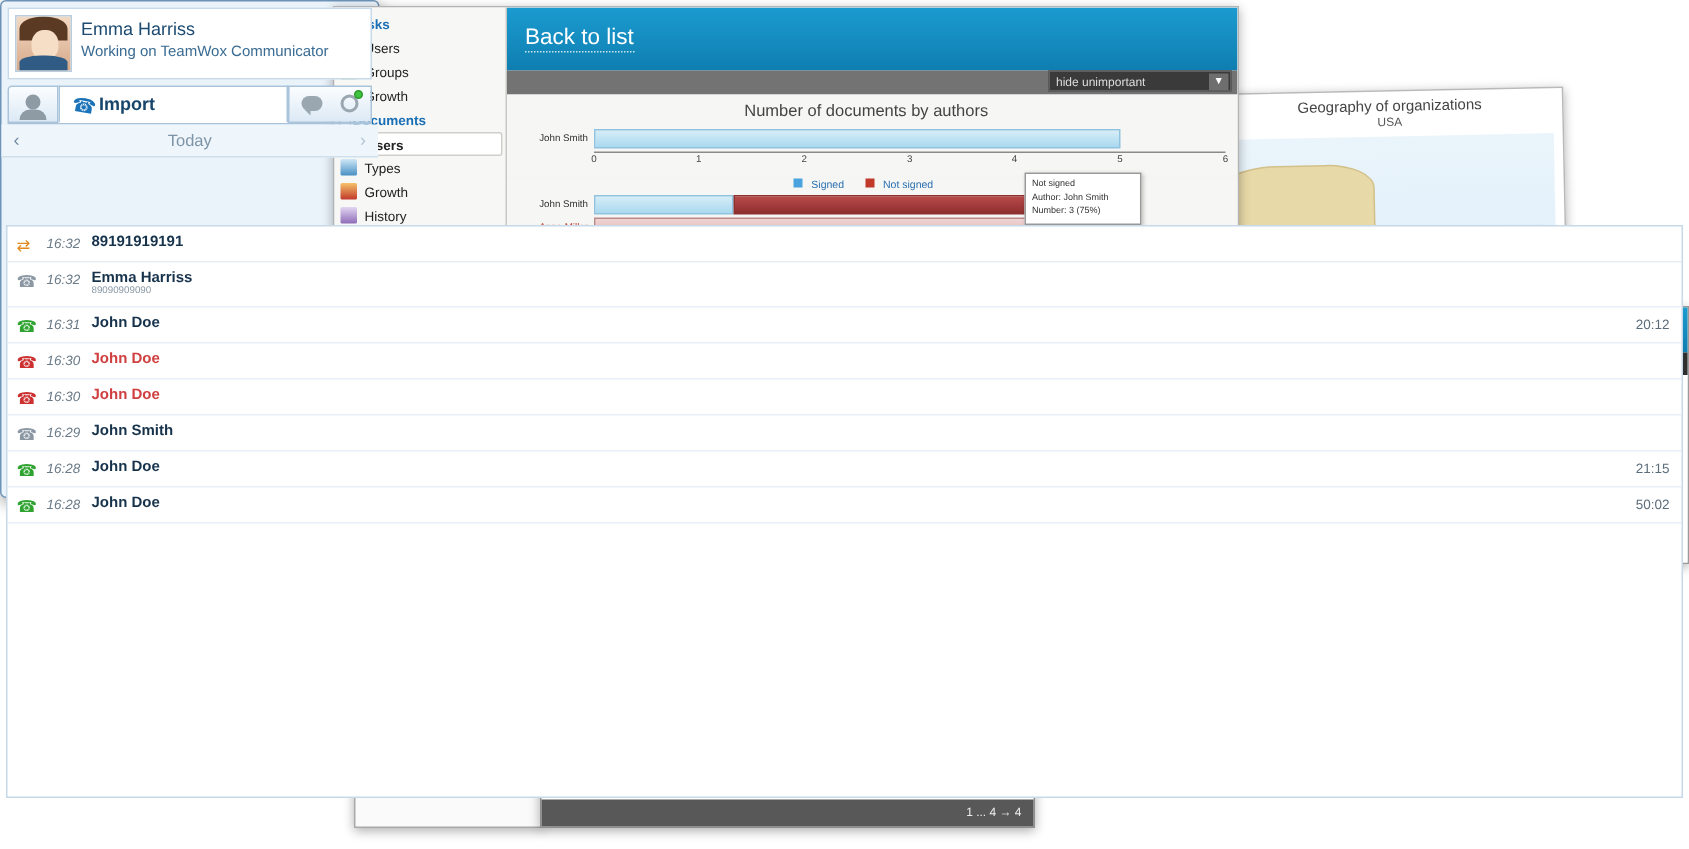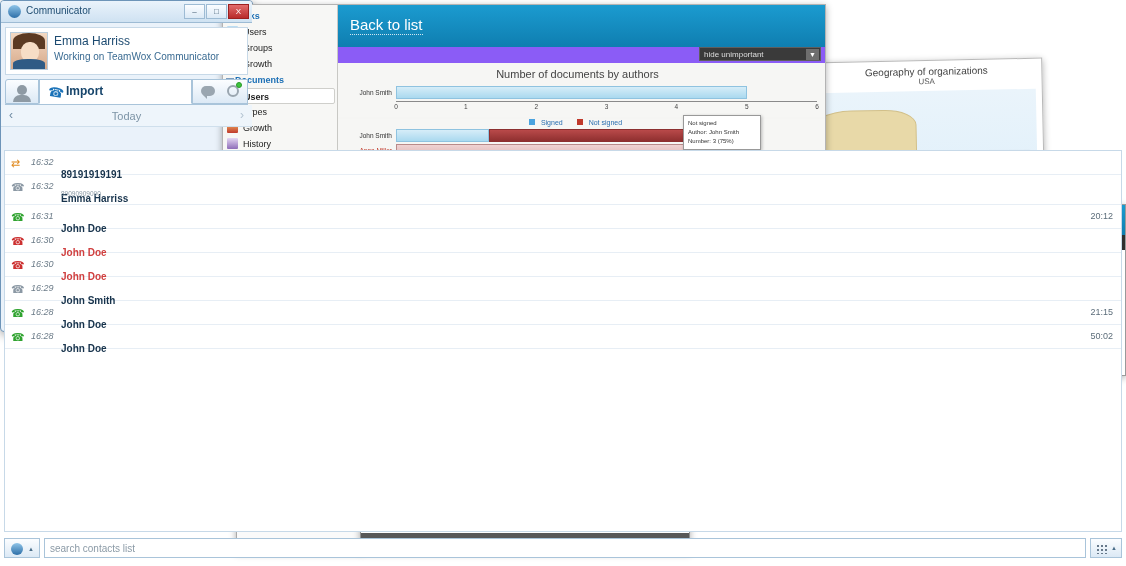--- a/index.html
+++ b/index.html
@@ -48,21 +48,21 @@
               font-size:15px; border-bottom:1px dotted rgba(255,255,255,.8);
               padding-bottom:1px; }
   .docs-bread { height:18px; background:#2f2f2f; color:#fff; font-size:8.5px;
                 font-weight:bold; line-height:18px; padding-left:6px;
                 position:relative; }
   .docs-bread .bic{ display:inline-block; width:9px; height:9px; margin:0 3px -1px 2px;
                 background:linear-gradient(#cfe8f7,#4a90c4); border-radius:1px;}
   .helpbtn { position:absolute; right:4px; top:2px; width:14px; height:14px;
              background:#6d6d6d; border:1px solid #8d8d8d; color:#fff;
              font-size:9px; text-align:center; line-height:13px; border-radius:2px;}
-  .selbar { height:16px; background:#8b5cf6; position:relative; }
+  .selbar { height:16px; background:#737373; position:relative; }
   .hideun { position:absolute; right:4px; top:0px; width:122px; height:14px;
             background:#3a3a3a; border:1px solid #5e5e5e; color:#ddd;
             font-size:8px; line-height:13px; padding-left:4px; }
   .hideun .arr { position:absolute; right:1px; top:1px; width:13px; height:11px;
             background:#6e6e6e; color:#fff; font-size:7px; text-align:center; line-height:11px;}
 
   .chart-area { background:#f6f6f4; position:relative; }
   .chart-title { text-align:center; font-size:11px; color:#444; padding-top:5px;}
   .legend { text-align:center; font-size:7px; margin-top:1px;}
   .legend span{ margin:0 4px; color:#2a6fb0;}
@@ -287,21 +287,21 @@
   .cm-today{ height:22px; background:#eef5fb; border-bottom:1px solid #cfdfec;
              position:relative; }
   .cm-today .lbl{ text-align:center; line-height:22px; font-size:11px; color:#7d94a6;}
   .cm-today .lt{ position:absolute; left:8px; top:3px; color:#6d8aa2; font-size:12px;}
   .cm-today .rt{ position:absolute; right:8px; top:3px; color:#b4c4d2; font-size:12px;}
   .cm-list{ position:absolute; left:4px; right:4px; top:150px; bottom:34px;
              background:#fff; border:1px solid #c7d9e8; overflow:hidden;}
   .cm-call{ height:24px; border-bottom:1px solid #e7eef5; position:relative;}
   .cm-call .ci{ position:absolute; left:6px; top:6px; font-size:11px;}
   .cm-call .tm{ position:absolute; left:26px; top:6px; font-size:9px; color:#6b7b88;font-style:italic;}
-  .cm-call .nm{ position:absolute; left:56px; top:18px; font-size:10px;
+  .cm-call .nm{ position:absolute; left:56px; top:5px; font-size:10px;
              font-weight:bold; color:#17334c;}
   .cm-call .nm.red{ color:#d04040; }
   .cm-call .sub{ position:absolute; left:56px; top:15px; font-size:6.5px; color:#8b9aa6;}
   .cm-call .dur{ position:absolute; right:8px; top:6px; font-size:9px; color:#5c6d7a;}
   .cm-call.tall{ height:30px; }
   .cm-bottom{ position:absolute; left:4px; right:4px; bottom:4px; height:26px; }
   .cm-srch{ position:absolute; left:40px; right:36px; top:2px; height:20px;
              background:#fff; border:1px solid #a9c4da; font-size:10px;
              color:#8b9aa6; line-height:19px; padding-left:5px;}
   .cm-sbtn{ position:absolute; left:0; top:2px; width:36px; height:20px;
@@ -709,29 +709,20 @@
       <span class="pic"></span>
       <span class="ct-cell" style="left:32px">Kate Robinson</span>
       <span class="ct-cell" style="left:118px">BCD Inc.</span>
       <span class="ct-cell" style="left:190px">Engineer</span>
       <span class="ct-cell" style="right:8px">robinson@mail.com</span>
     </div>
     <div class="ct-footer">1 ... 4 → 4</div>
   </div>
 
   <div id="comm-win">
-    <div class="cm-title">
-      <span class="logo"></span>
-      <span class="txt">Communicator</span>
-      <span class="cm-btns">
-        <span class="cm-btn">–</span>
-        <span class="cm-btn">□</span>
-        <span class="cm-btn close">X</span>
-      </span>
-    </div>
 
     <div class="cm-user">
       <div class="cm-av">
         <div class="hair"></div>
         <div class="face"></div>
         <div class="body"></div>
       </div>
       <div class="cm-name">Emma Harriss</div>
       <div class="cm-status">Working on TeamWox Communicator</div>
     </div>
@@ -798,28 +789,15 @@
         <span class="dur">21:15</span>
       </div>
       <div class="cm-call">
         <span class="ci" style="color:#2fa32f">☎</span>
         <span class="tm">16:28</span>
         <span class="nm">John Doe</span>
         <span class="dur">50:02</span>
       </div>
     </div>
 
-    <div class="cm-bottom">
-      <div class="cm-sbtn">
-        <span class="g"></span>
-        <span class="cv">▲</span>
-      </div>
-      <div class="cm-srch" title="search contacts list">
-        <span>search contacts list</span>
-      </div>
-      <div class="cm-gbtn">
-        <span class="dots"></span>
-        <span class="cv">▲</span>
-      </div>
-    </div>
   </div>
 
 </div>
 
 </body></html>

